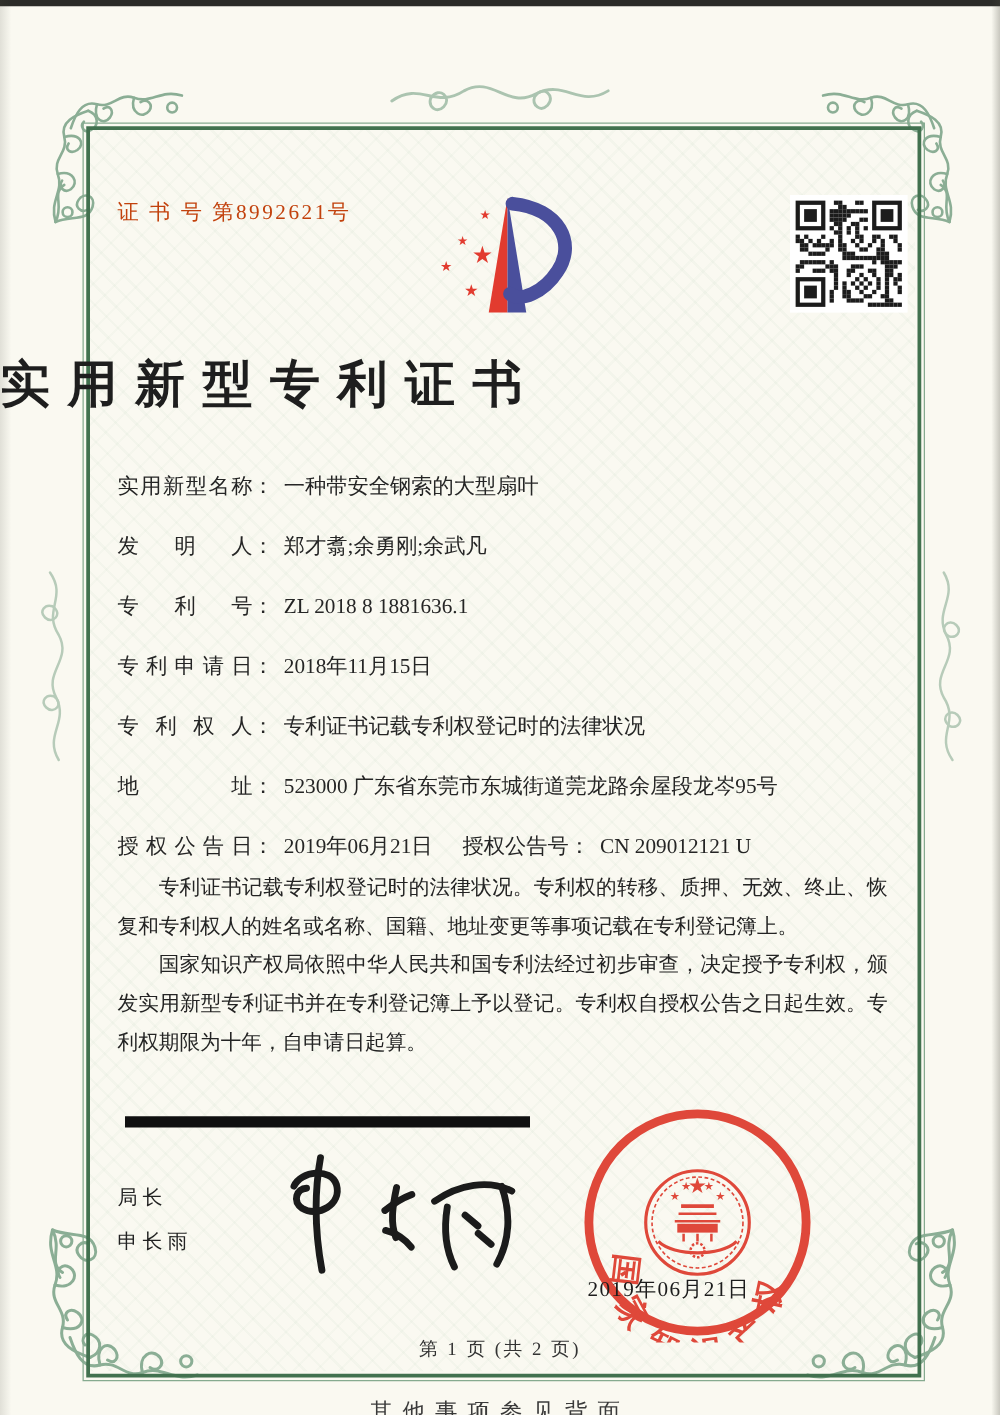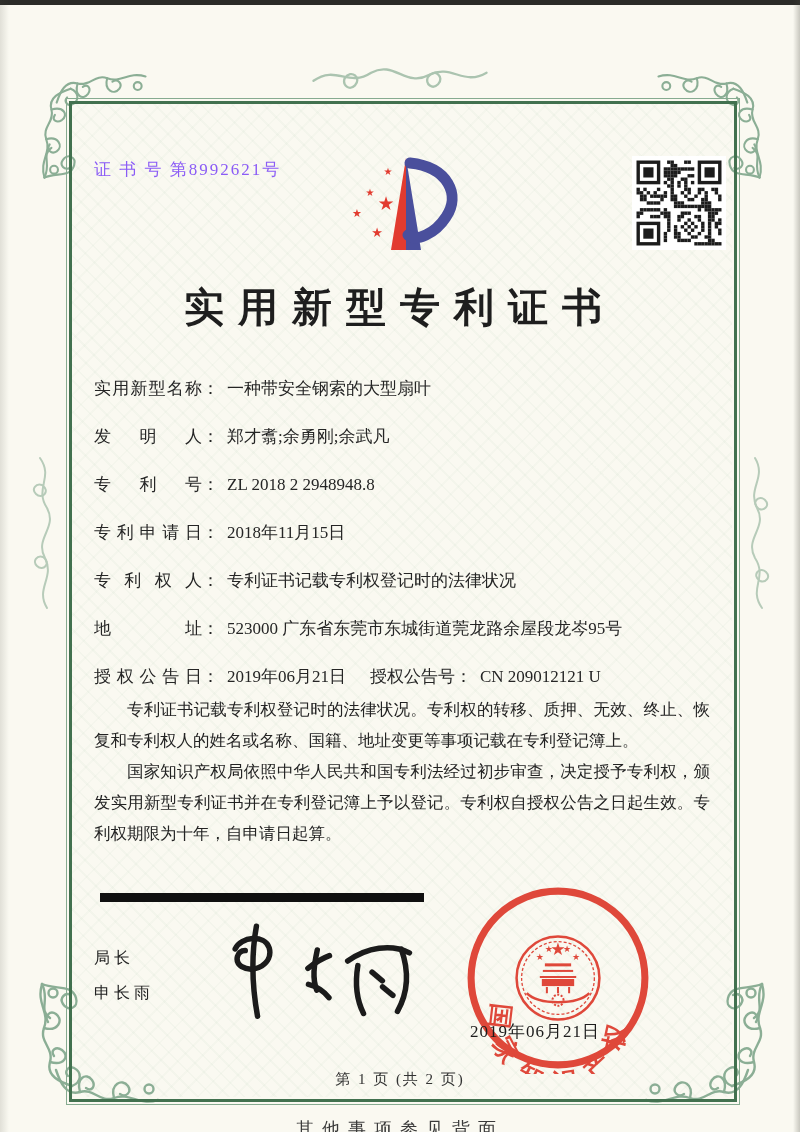--- a/index.html
+++ b/index.html
@@ -22,26 +22,26 @@
     background:
       repeating-linear-gradient(45deg,rgba(120,170,130,.05) 0 2px,rgba(0,0,0,0) 2px 11px),
       repeating-linear-gradient(-45deg,rgba(120,170,130,.04) 0 2px,rgba(0,0,0,0) 2px 13px);
     z-index:1;}
 
   .ornament{position:absolute;color:#8bae95;z-index:1;}
   .ornament svg{display:block;width:100%;height:100%;}
 
   .content{position:absolute;inset:0;z-index:3;}
 
-  .cert-no{position:absolute;left:94px;top:158px;font-size:17px;letter-spacing:2px;color:#8b5cf6;}
+  .cert-no{position:absolute;left:94px;top:158px;font-size:17px;letter-spacing:2px;color:#c2410c;}
 
   .logo{position:absolute;left:334px;top:150px;width:134px;height:108px;}
   .qr{position:absolute;left:632px;top:156px;width:94px;height:94px;background:#fff;}
 
-  .title{position:absolute;left:0;top:280px;width:100%;text-align:center;
+  .title{position:absolute;left:0;top:280px;width:100%;text-align:left;
     font-size:40px;font-weight:700;letter-spacing:14px;color:#1e1e1e;font-family:Liberation Serif, serif;}
 
   .fields{position:absolute;left:94px;top:378px;width:626px;font-size:17px;color:#252525;}
   .field-row{margin-bottom:27px;line-height:21px;display:flex;align-items:baseline;flex-wrap:nowrap;}
   .field-label{display:inline-block;width:108px;text-align:justify;text-align-last:justify;flex:none;}
   .field-colon{flex:none;margin-right:8px;}
   .field-value{white-space:nowrap;}
   .grant-right{margin-left:24px;display:flex;align-items:baseline;}
   .grant-right .field-label2{flex:none;}
 
@@ -383,21 +383,21 @@
         <span class="field-value">一种带安全钢索的大型扇叶</span>
       </div>
       <div class="field-row">
         <span class="field-label">发明人</span>
           <span class="field-colon">：</span>
         <span class="field-value">郑才翥;余勇刚;余武凡</span>
       </div>
       <div class="field-row">
         <span class="field-label">专利号</span>
           <span class="field-colon">：</span>
-        <span class="field-value">ZL 2018 2 2948948.8</span>
+        <span class="field-value">ZL 2018 8 1881636.1</span>
       </div>
       <div class="field-row">
         <span class="field-label">专利申请日</span>
           <span class="field-colon">：</span>
         <span class="field-value">2018年11月15日</span>
       </div>
       <div class="field-row">
         <span class="field-label">专利权人</span>
           <span class="field-colon">：</span>
         <span class="field-value">专利证书记载专利权登记时的法律状况</span>

